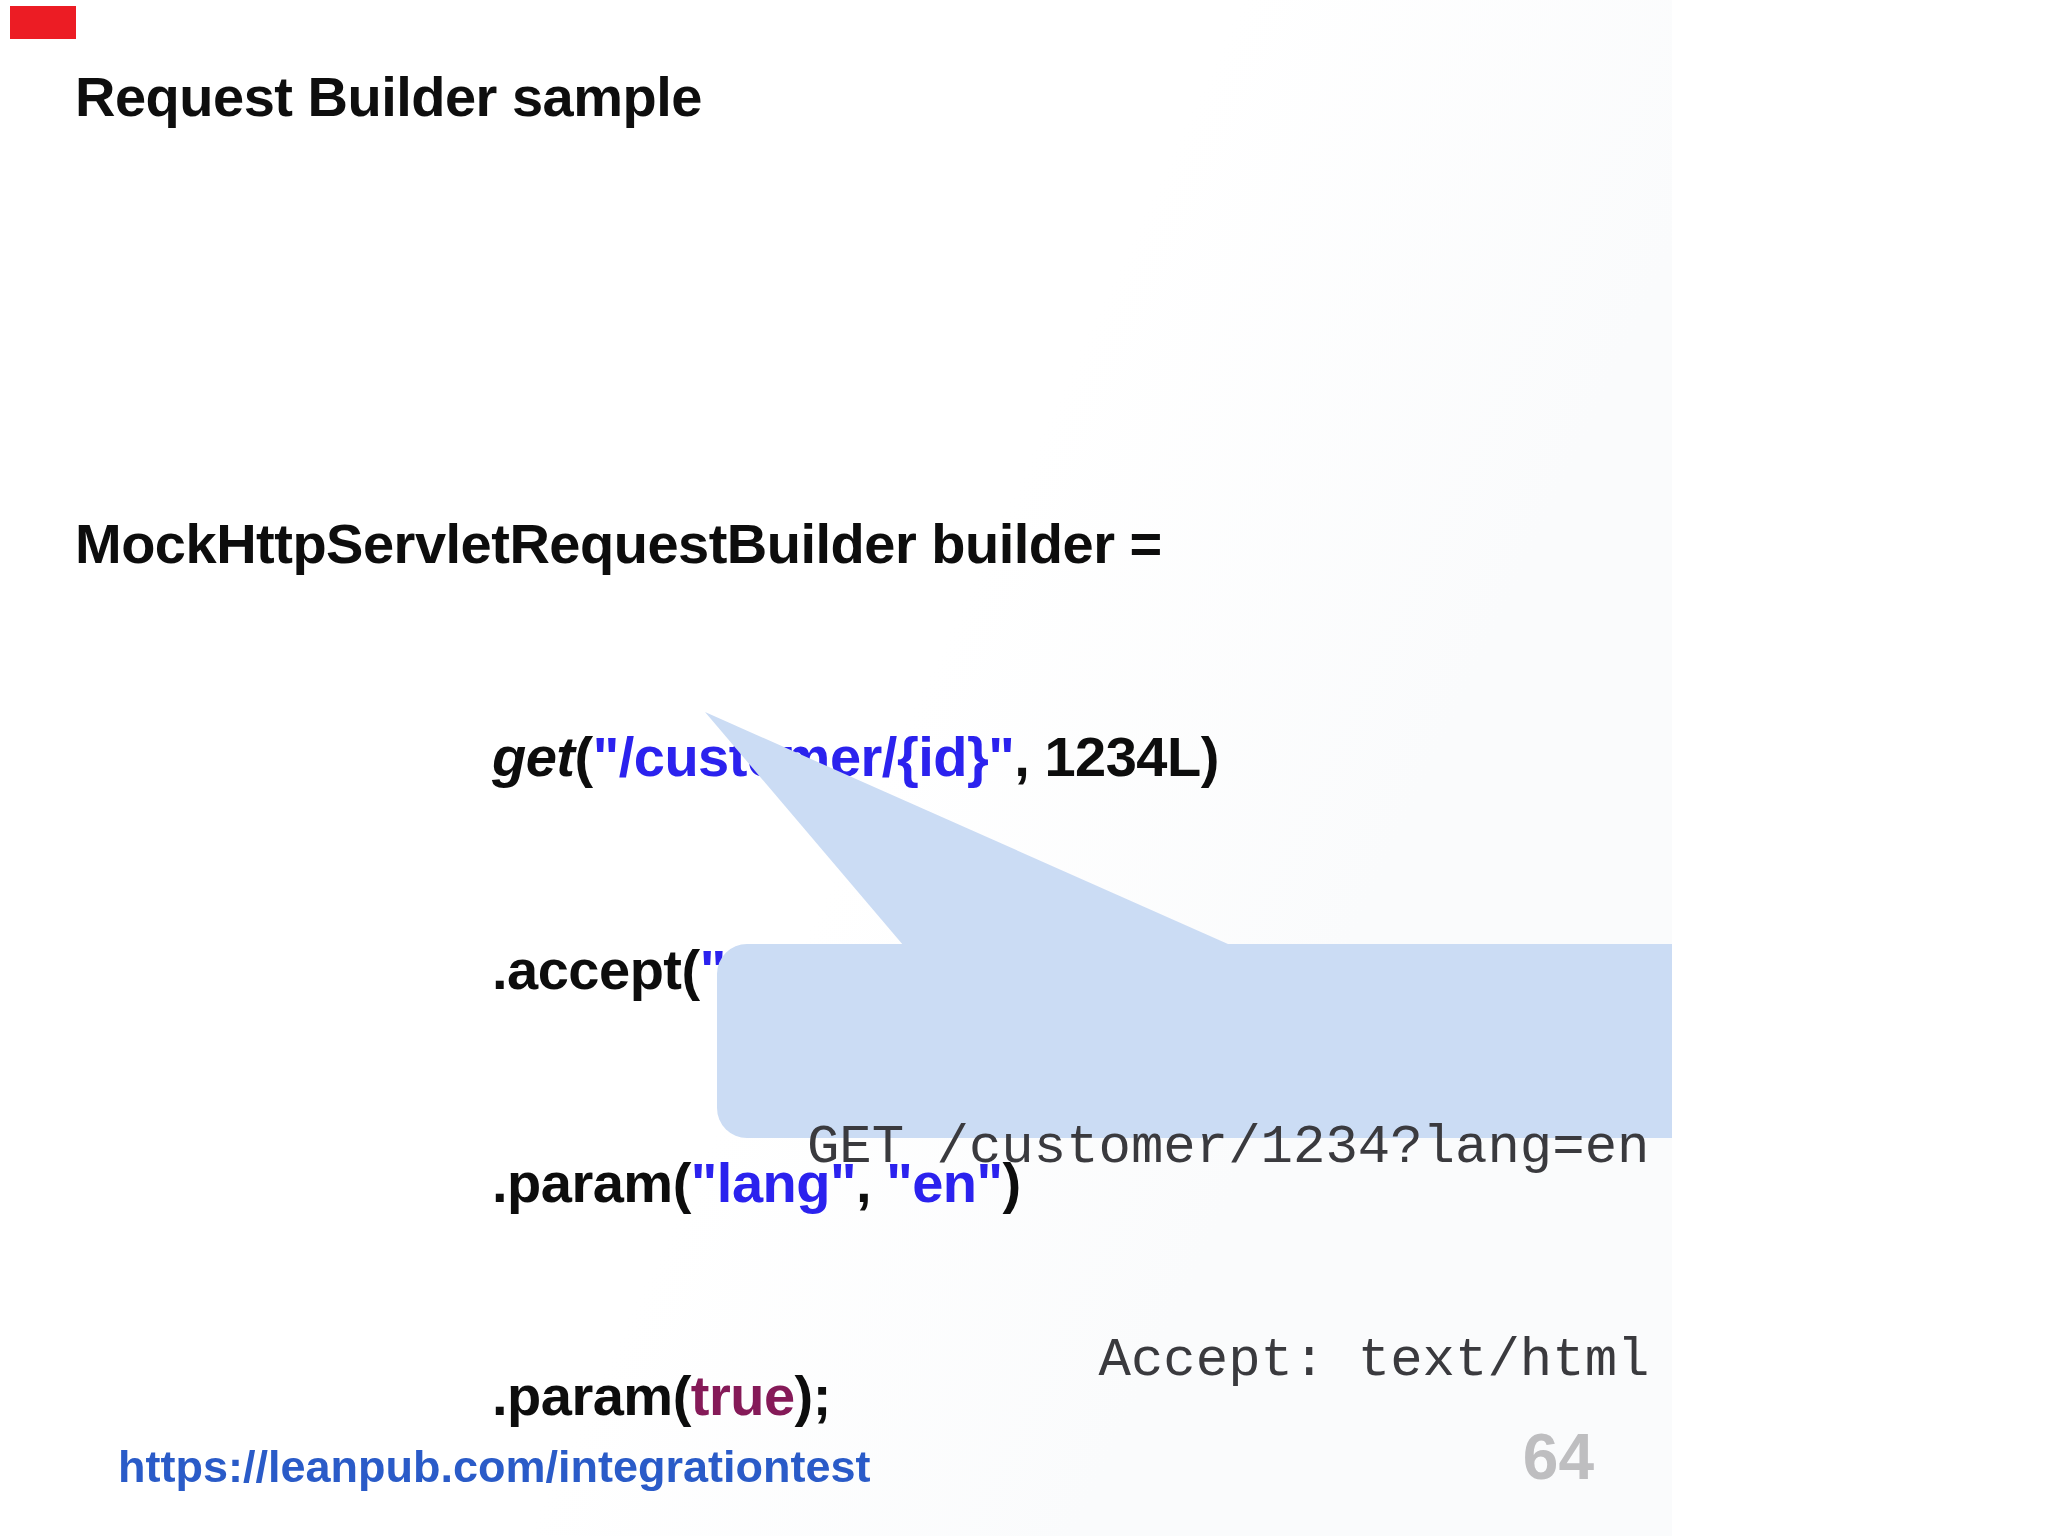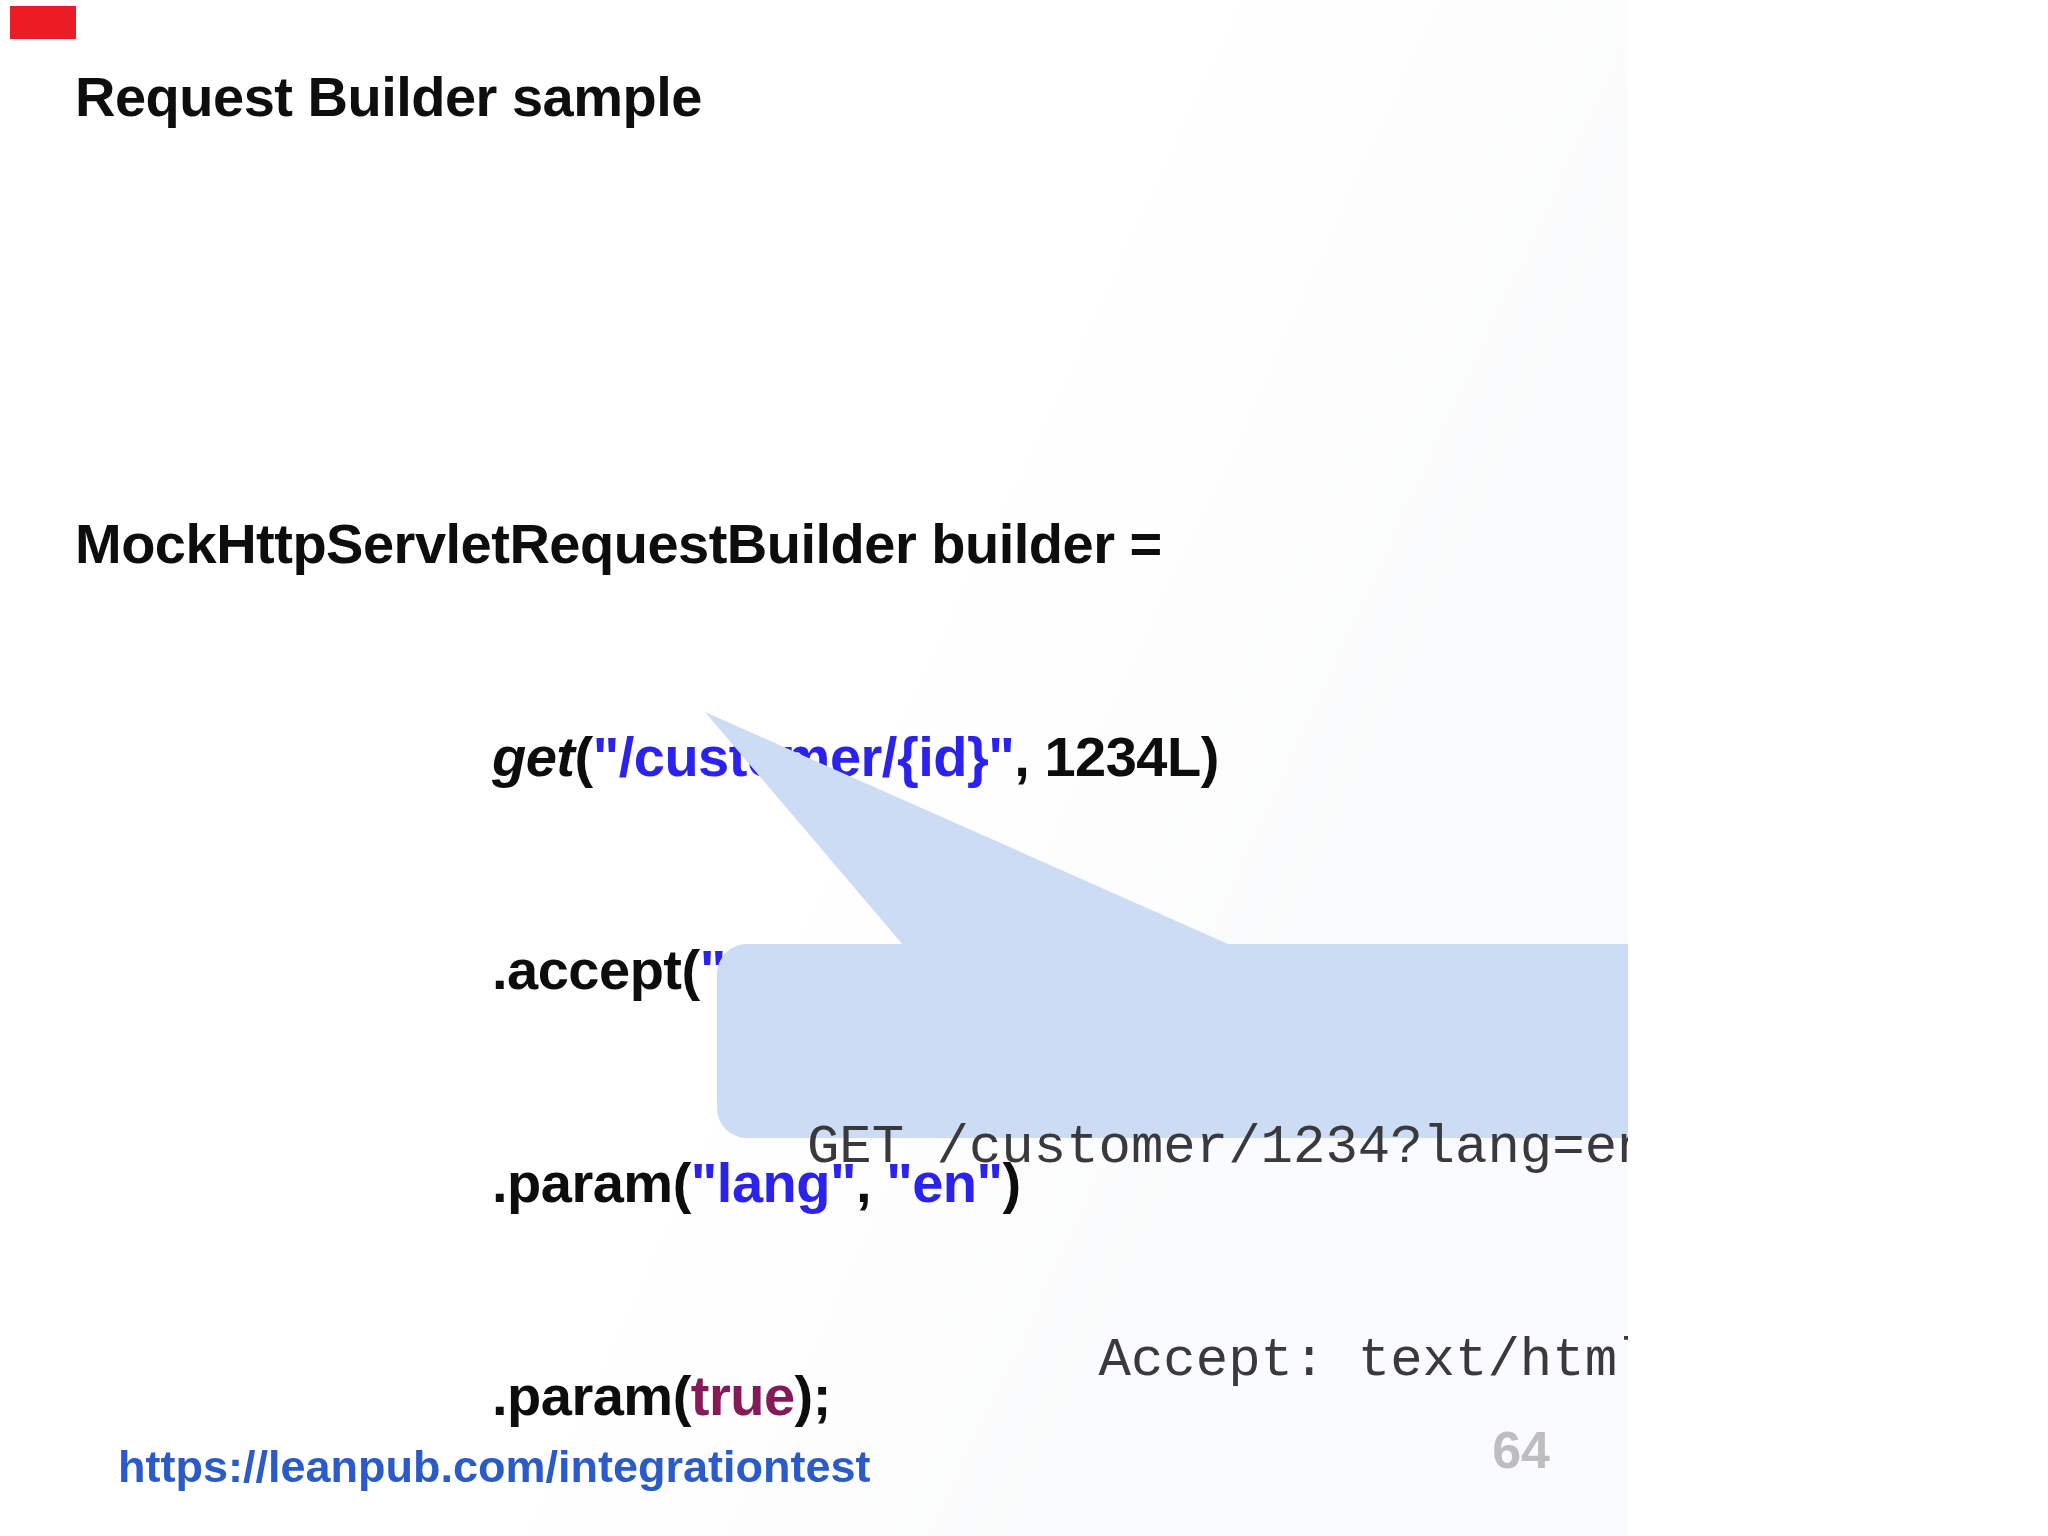--- a/index.html
+++ b/index.html
@@ -8,20 +8,21 @@
     background: #ffffff;
   }
   .slide {
     position: relative;
     width: 1628px;
     height: 1536px;
     background: linear-gradient(115deg, #ffffff 52%, #fafbfc 75%);
     overflow: hidden;
     font-family: "Liberation Sans", sans-serif;
     color: #0d0d0d;
+    padding-left: 44px;
   }
 
   
   .red-marker {
     position: absolute;
     left: 10px;
     top: 6px;
     width: 66px;
     height: 33px;
     background: #EC1C24;
@@ -103,21 +104,21 @@
     color: #2A5BC8;
     text-decoration: none;
     white-space: nowrap;
     cursor: pointer;
     margin-left: 43px;
   }
   .page-num {
     position: absolute;
     right: 78px;
     top: 1420px;
-    font-size: 52px;
+    font-size: 64px;
     font-weight: bold;
     color: #BEBEC0;
   }
 </style>
 </head>
 <body>
 
 <div class="slide">
 
   <div class="red-marker"></div>

